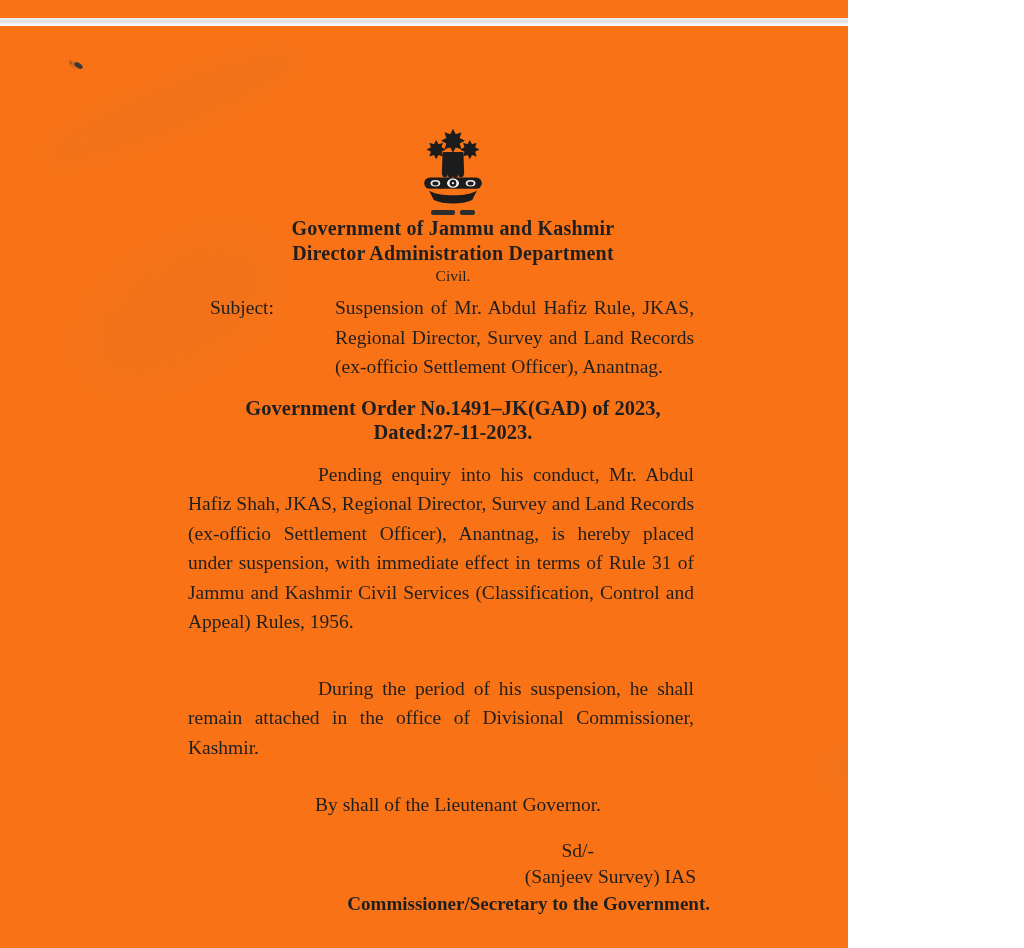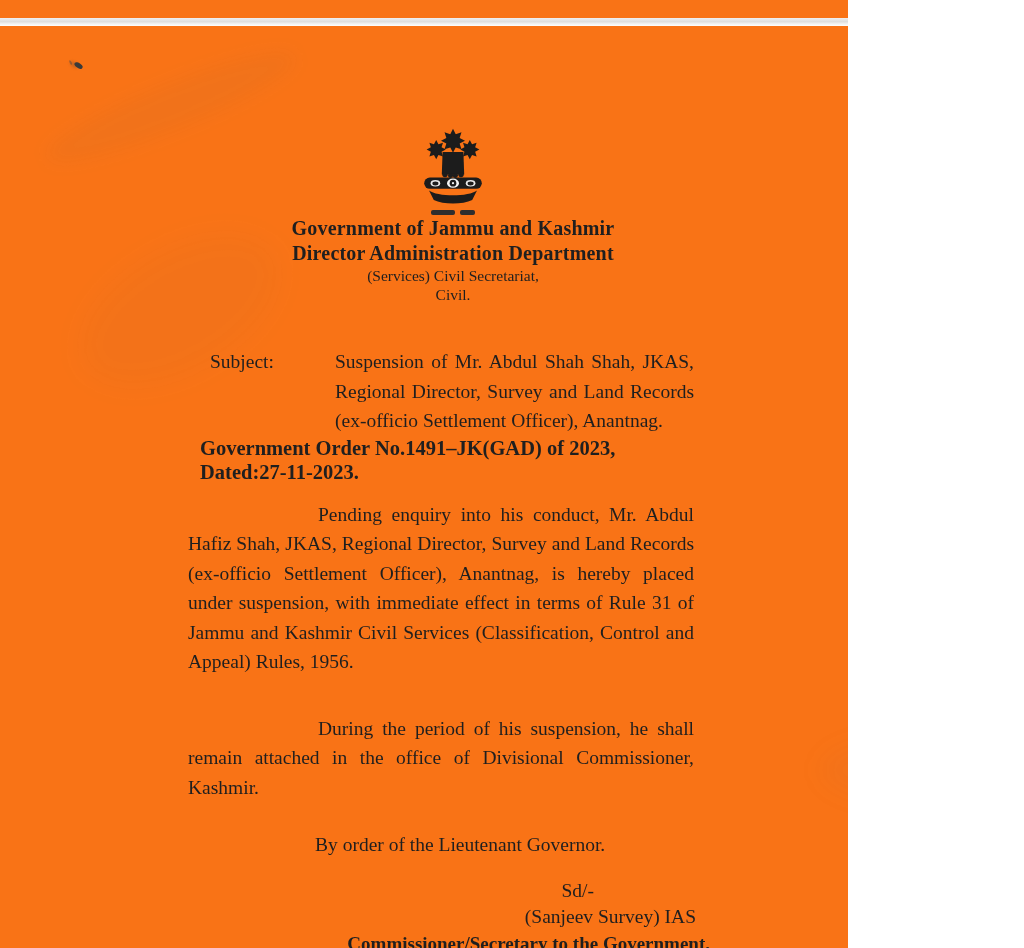--- a/index.html
+++ b/index.html
@@ -101,32 +101,34 @@
     line-height: 25px;
     letter-spacing: .2px;
   }
   .lh-small {
     font-size: 15.5px;
     line-height: 19px;
   }
   .letterhead > .lh-bold:first-of-type { margin-top: 8px; }
   .subject-row {
     display: flex;
-    margin-top: 43px;
+    margin-top: 8px;
   }
   .subject-label {
     flex: none;
     margin-left: 22px;
     width: 125px;
   }
   .subject-text {
     flex: 1;
     text-align: justify;
   }
   .order-heading {
+    margin-top: 14px;
+    text-align: center;
     font-weight: 700;
     font-size: 20.5px;
     line-height: 24.5px;
     transform: translateX(12px);
   }
   p { margin: 0; }
   .para {
     text-align: justify;
     text-indent: 130px;
   }
@@ -190,37 +192,36 @@
         <circle cx="50" cy="69" r="4.2" fill="#1c1c1c"></circle>
         <circle cx="50" cy="69" r="1.4" fill="#f5f5f5"></circle>
         <ellipse cx="28" cy="69" rx="6" ry="4" fill="#e9e9e9"></ellipse>
         <ellipse cx="28" cy="69.4" rx="3.8" ry="2.4" fill="#1c1c1c"></ellipse>
         <ellipse cx="72" cy="69" rx="6" ry="4" fill="#e9e9e9"></ellipse>
         <ellipse cx="72" cy="69.4" rx="3.8" ry="2.4" fill="#1c1c1c"></ellipse>
       </svg>
       <div class="motto" aria-label="सत्यमेव जयते"><span class="m1"></span><span class="m2"></span></div>
       <div class="lh-bold">Government of Jammu and Kashmir</div>
       <div class="lh-bold">Director Administration Department</div>
-      <div class="lh-small">(Services) Civil Secretariat,</div>
       <div class="lh-small">Civil.</div>
     </div>
 
     <div class="subject-row">
       <div class="subject-label">Subject:</div>
-      <div class="subject-text">Suspension of Mr. Abdul Shah Shah, JKAS, Regional Director, Survey and Land Records (ex-officio Settlement Officer), Anantnag.</div>
+      <div class="subject-text">Suspension of Mr. Abdul Hafiz Rule, JKAS, Regional Director, Survey and Land Records (ex-officio Settlement Officer), Anantnag.</div>
     </div>
 
     <div class="order-heading">
       <div>Government Order No.1491–JK(GAD) of 2023,</div>
       <div>Dated:27-11-2023.</div>
     </div>
 
     <p class="para para-1">Pending enquiry into his conduct, Mr. Abdul Hafiz Shah, JKAS, Regional Director, Survey and Land Records (ex-officio Settlement Officer), Anantnag, is hereby placed under suspension, with immediate effect in terms of Rule 31 of Jammu and Kashmir Civil Services (Classification, Control and Appeal) Rules, 1956.</p>
     <p class="para para-2">During the period of his suspension, he shall remain attached in the office of Divisional Commissioner, Kashmir.</p>
-    <p class="by-order">By order of the Lieutenant Governor.</p>
+    <p class="by-order">By shall of the Lieutenant Governor.</p>
 
     <div class="signature">
       <div class="sig-sd">Sd/-</div>
       <div class="sig-name">(Sanjeev Survey) IAS</div>
       <div class="sig-title">Commissioner/Secretary to the Government.</div>
     </div>
 
   </div>
 </div>
 

